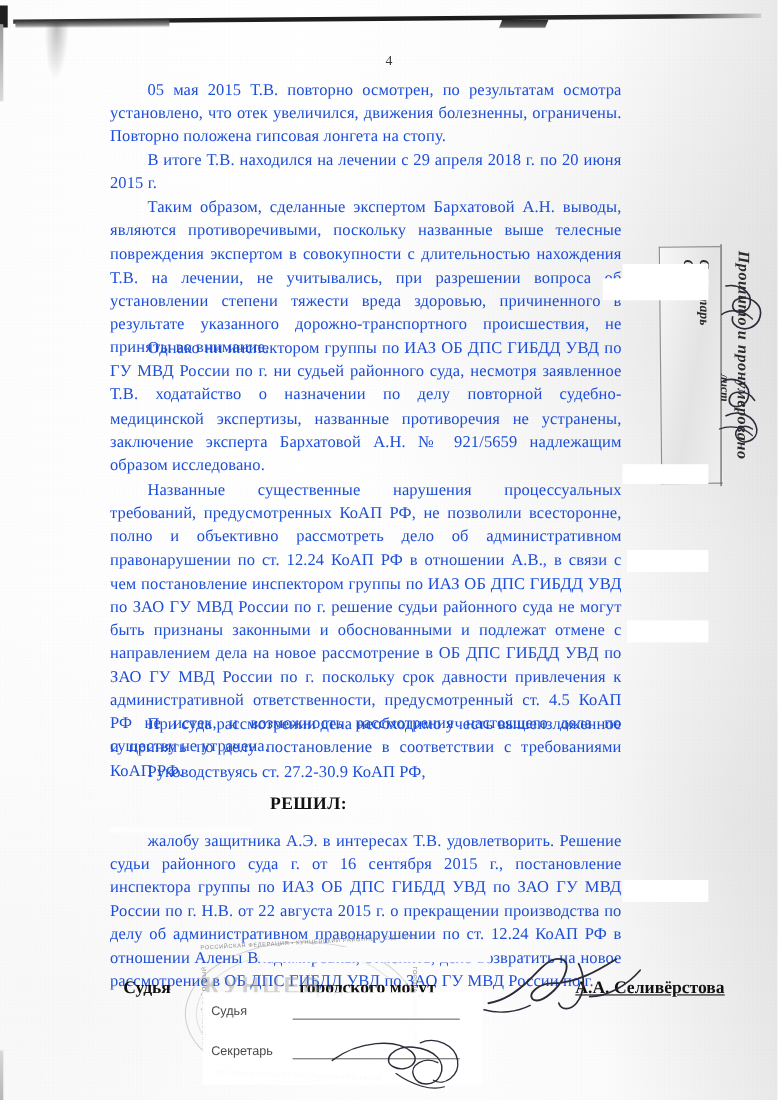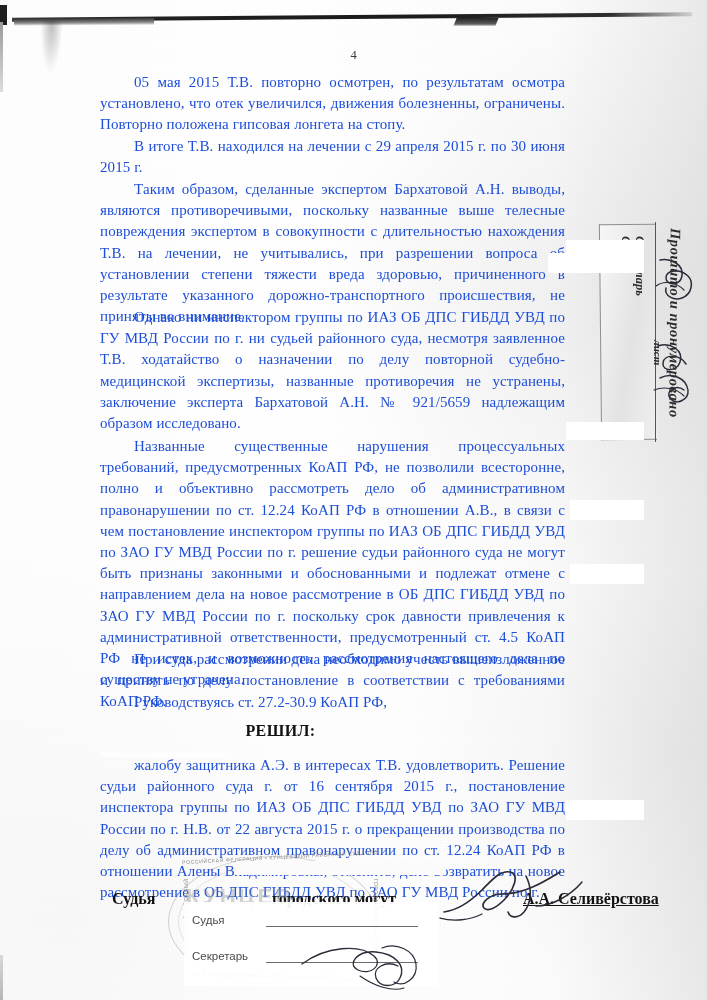--- a/index.html
+++ b/index.html
@@ -245,21 +245,21 @@
 </div>
 <div class="fold-smudge"></div>
 <div class="scan-edge-left"></div>
 <div class="scan-edge-bottomleft"></div>
 
 <div id="doc-body">
 
   <div class="page-number">4</div>
 
   <div class="para indent" style="top:72px;">05 мая 2015            Т.В. повторно осмотрен, по результатам осмотра установлено, что отек увеличился, движения болезненны, ограничены. Повторно положена гипсовая лонгета на стопу.</div>
-  <div class="para indent" style="top:136px;">В итоге             Т.В. находился на лечении с 29 апреля 2015 г. по 30 июня 2015 г.</div>
+  <div class="para indent" style="top:136px;">В итоге             Т.В. находился на лечении с 29 апреля 2018 г. по 20 июня 2015 г.</div>
   <div class="para indent" style="top:179px;">Таким образом, сделанные экспертом Бархатовой А.Н. выводы, являются противоречивыми, поскольку названные выше телесные повреждения экспертом в совокупности с длительностью нахождения             Т.В. на лечении, не учитывались, при разрешении вопроса об установлении степени тяжести вреда здоровью, причиненного в результате указанного дорожно-транспортного происшествия, не приняты во внимание.</div>
   <div class="para indent" style="top:307px;">Однако ни инспектором группы по ИАЗ ОБ ДПС ГИБДД УВД по ГУ МВД России по г.             ни судьей районного суда, несмотря заявленное             Т.В. ходатайство о назначении по делу повторной судебно-медицинской экспертизы, названные противоречия не устранены, заключение эксперта Бархатовой А.Н. № 921/5659 надлежащим образом исследовано.</div>
   <div class="para indent" style="top:436px;">Названные существенные нарушения процессуальных требований, предусмотренных КоАП РФ, не позволили всесторонне, полно и объективно рассмотреть дело об административном правонарушении по ст. 12.24 КоАП РФ в отношении             А.В., в связи с чем постановление инспектором группы по ИАЗ ОБ ДПС ГИБДД УВД по ЗАО ГУ МВД России по г.             решение судьи районного суда не могут быть признаны законными и обоснованными и подлежат отмене с направлением дела на новое рассмотрение в ОБ ДПС ГИБДД УВД по ЗАО ГУ МВД России по г.             поскольку срок давности привлечения к административной ответственности, предусмотренный ст. 4.5 КоАП РФ не истек, и возможность рассмотрения настоящего дела по существу не утрачена.</div>
   <div class="para indent" style="top:649px;">При суда рассмотрении дела необходимо учесть вышеизложенное и принять по делу постановление в соответствии с требованиями КоАП РФ.</div>
   <div class="para indent" style="top:692px;">Руководствуясь ст. 27.2-30.9 КоАП РФ,</div>
 
   <div class="centered-head" style="top:722px;">РЕШИЛ:</div>
 
   <div class="para indent" style="top:755px;">жалобу защитника             А.Э. в интересах             Т.В. удовлетворить. Решение судьи             районного суда г.             от 16 сентября 2015 г., постановление инспектора группы по ИАЗ ОБ ДПС ГИБДД УВД по ЗАО ГУ МВД России по г.             Н.В. от 22 августа 2015 г. о прекращении производства по делу об административном правонарушении по ст. 12.24 КоАП РФ в отношении             Алены Владимировны, отменить, дело возвратить на новое рассмотрение в ОБ ДПС ГИБДД УВД по ЗАО ГУ МВД России по г.</div>
 

